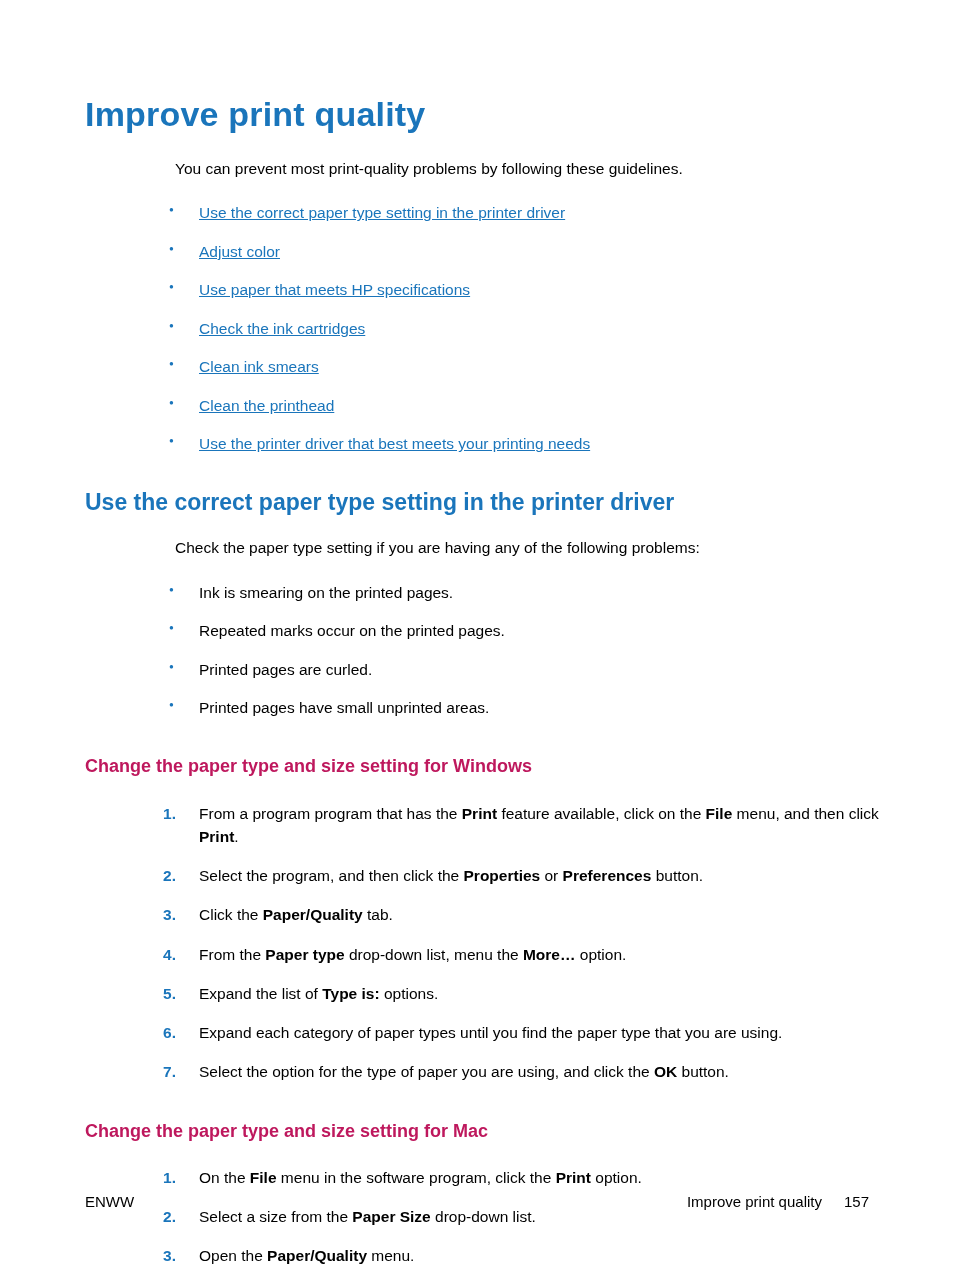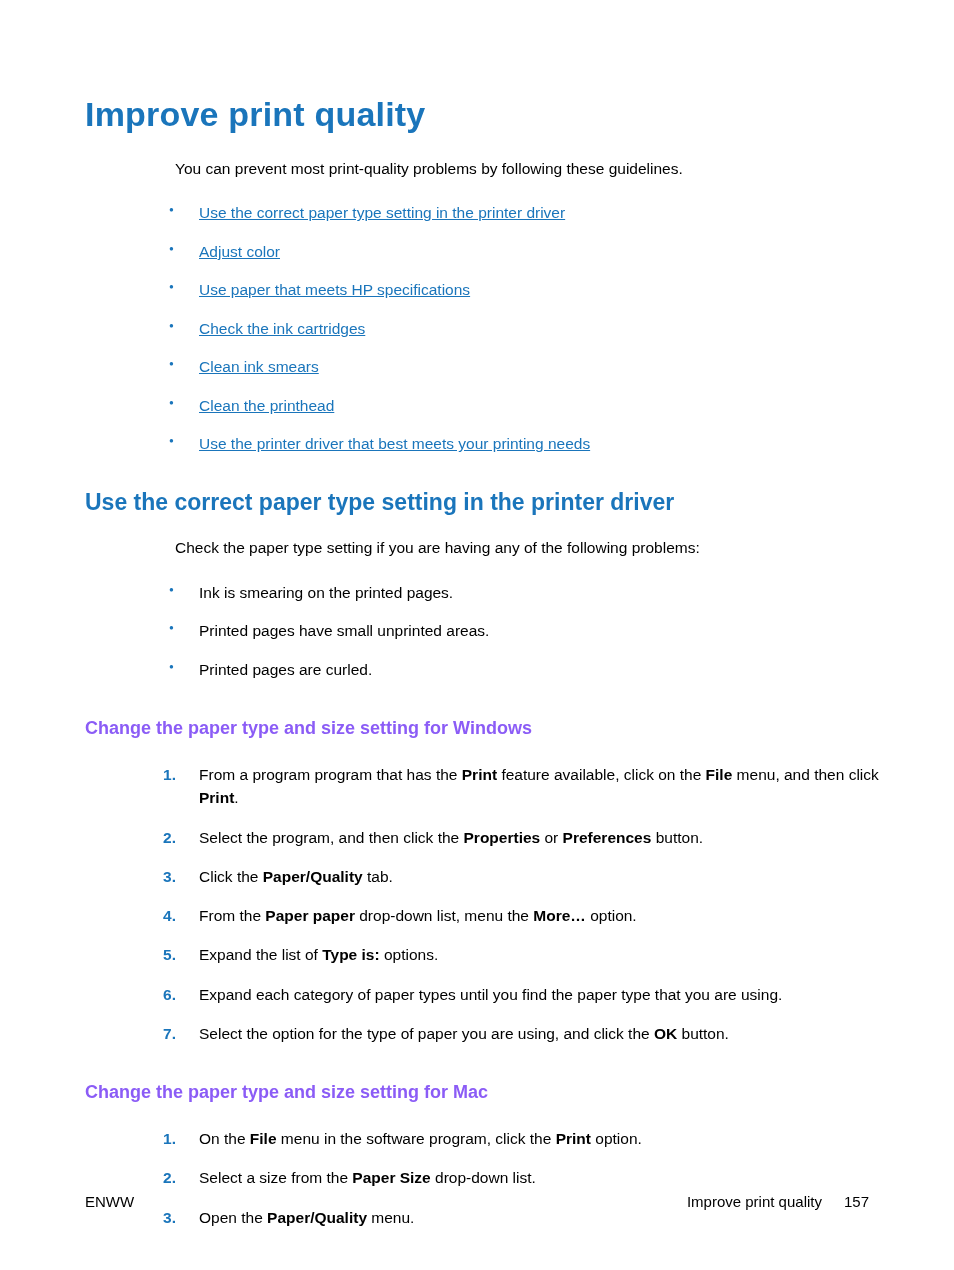--- a/index.html
+++ b/index.html
@@ -57,21 +57,21 @@
     color: #1a75bb;
     font-size: 23px;
     font-weight: bold;
     margin: 22px 0 18px 0;
     margin-left: 0;
   }
   h2.section-outer {
     margin-left: -78px;
   }
   h3.subsection {
-    color: #8b5cf6;
+    color: #be185d;
     font-size: 18px;
     font-weight: bold;
     margin: 26px 0 14px 0;
     margin-left: -78px;
   }
   ol.num-list {
     list-style: none;
     padding: 0;
     margin: 0;
     counter-reset: step;
@@ -125,30 +125,31 @@
       <li><a href="#" class="toc-link">Check the ink cartridges</a></li>
       <li><a href="#" class="toc-link">Clean ink smears</a></li>
       <li><a href="#" class="toc-link">Clean the printhead</a></li>
       <li><a href="#" class="toc-link">Use the printer driver that best meets your printing needs</a></li>
     </ul>
 
     <h2 class="section section-outer">Use the correct paper type setting in the printer driver</h2>
     <p class="intro">Check the paper type setting if you are having any of the following problems:</p>
     <ul class="bullet-list">
       <li>Ink is smearing on the printed pages.</li>
+      <li>Repeated marks occur on the printed pages.</li>
+      <li>Printed pages are curled.</li>
       <li>Printed pages have small unprinted areas.</li>
-      <li>Printed pages are curled.</li>
     </ul>
 
     <h3 class="subsection">Change the paper type and size setting for Windows</h3>
     <ol class="num-list">
       <li><span>From a program program that has the </span><span class="kw">Print</span><span> feature available, click on the </span><span class="kw">File</span><span> menu, and then click </span><span class="kw">Print</span><span>.</span></li>
       <li><span>Select the program, and then click the </span><span class="kw">Properties</span><span> or </span><span class="kw">Preferences</span><span> button.</span></li>
       <li><span>Click the </span><span class="kw">Paper/Quality</span><span> tab.</span></li>
-      <li><span>From the </span><span class="kw">Paper paper</span><span> drop-down list, menu the </span><span class="kw">More…</span><span> option.</span></li>
+      <li><span>From the </span><span class="kw">Paper type</span><span> drop-down list, menu the </span><span class="kw">More…</span><span> option.</span></li>
       <li><span>Expand the list of </span><span class="kw">Type is:</span><span> options.</span></li>
       <li><span>Expand each category of paper types until you find the paper type that you are using.</span></li>
       <li><span>Select the option for the type of paper you are using, and click the </span><span class="kw">OK</span><span> button.</span></li>
     </ol>
 
     <h3 class="subsection">Change the paper type and size setting for Mac</h3>
     <ol class="num-list">
       <li><span>On the </span><span class="kw">File</span><span> menu in the software program, click the </span><span class="kw">Print</span><span> option.</span></li>
       <li><span>Select a size from the </span><span class="kw">Paper Size</span><span> drop-down list.</span></li>
       <li><span>Open the </span><span class="kw">Paper/Quality</span><span> menu.</span></li>

